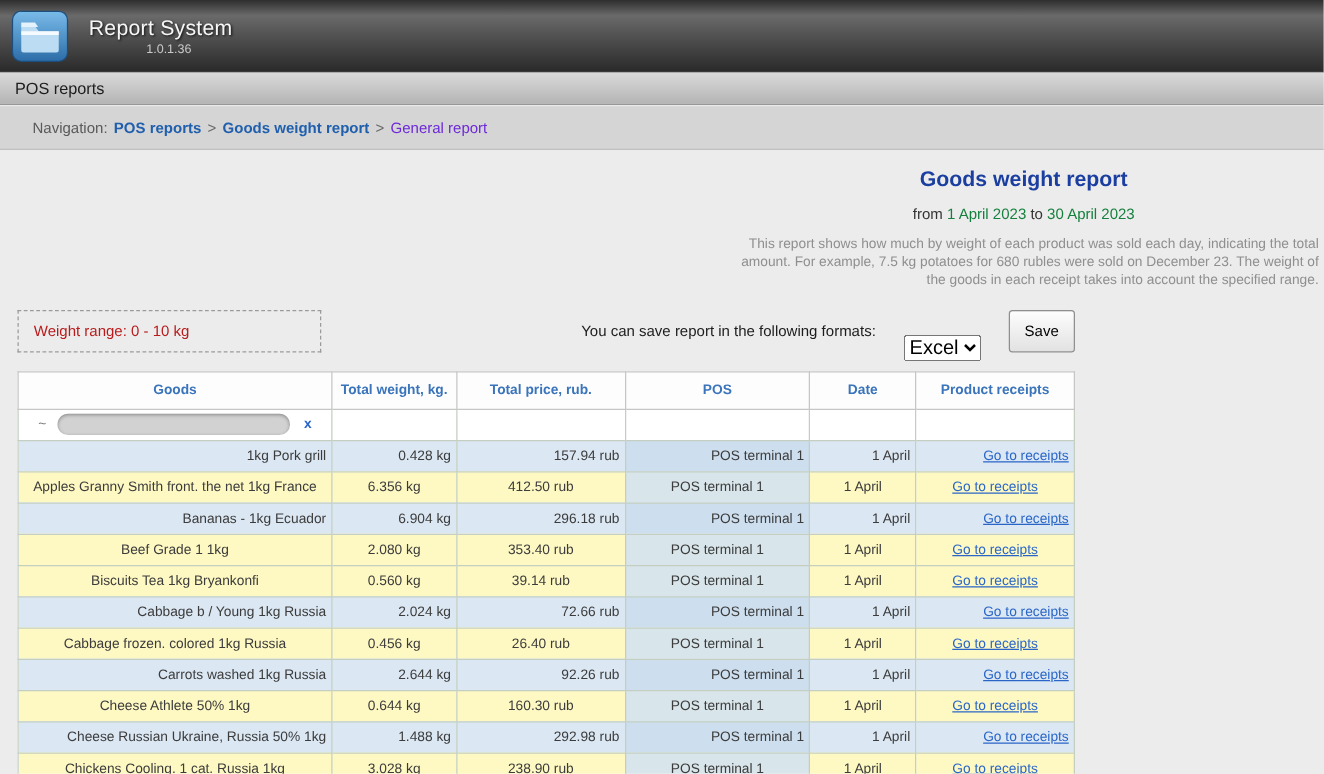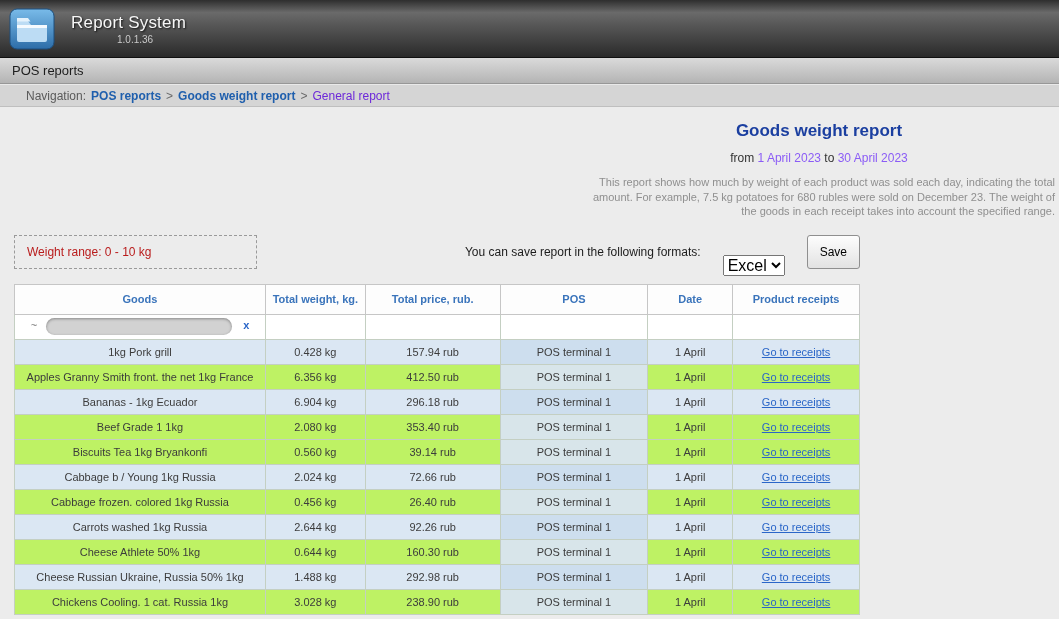--- a/index.html
+++ b/index.html
@@ -21,33 +21,33 @@
   
   .section-bar {
     height:26px; background:linear-gradient(#dadada,#b4b4b4);
     border-bottom:1px solid #979797;
     display:flex; align-items:center; padding-left:12px;
     font-size:13px; color:#1d1d1d;
   }
 
   
   .breadcrumb-bar {
-    height:23px; background:#d5d5d5; border-top:1px solid #e9e9e9; border-bottom:1px solid #bfbfbf;
+    height:36px; background:#d5d5d5; border-top:1px solid #e9e9e9; border-bottom:1px solid #bfbfbf;
     display:flex; align-items:center; gap:5px; padding-left:26px;
     font-size:12px; color:#5a5a5a;
   }
   .bc-link { color:#1f5fad; font-weight:bold; text-decoration:none; cursor:pointer; }
   .bc-sep { color:#6a6a6a; }
   .bc-current { color:#6d28d9; }
 
   
   .report-header { width:472px; margin:14px 4px 0 auto; }
   .report-title { font-size:17px; font-weight:bold; color:#1b3fa0; text-align:center; }
   .report-dates { font-size:12px; text-align:center; margin-top:10px; color:#333; }
-  .report-dates .date-val { color:#8b5cf6; }
+  .report-dates .date-val { color:#15803d; }
   .report-desc { font-size:11px; color:#8f8f8f; text-align:right; margin-top:10px; line-height:1.32; }
 
   
   .controls-row { display:flex; align-items:center; justify-content:space-between; width:846px; margin:10px 0 0 14px; }
   .weight-range { border:1px dashed #9a9a9a; padding:9px 12px; font-size:12px; color:#b91c1c; width:243px; }
   .save-controls { display:flex; align-items:center; gap:22px; font-size:12px; color:#1c1c1c; }
   .format-select { font-family:"Liberation Sans",sans-serif; font-size:16px; height:21px;margin-top:26px; }
   .save-btn {
     font-family:"Liberation Sans",sans-serif; font-size:12px; height:34px; padding:0 12px;
     background:linear-gradient(#fdfdfd,#e2e2e2); border:1px solid #8f8f8f; border-radius:3px; cursor:pointer;
@@ -64,23 +64,23 @@
   .filter-tilde { color:#777; font-size:11px; }
   .filter-input {
     width:186px; height:17px; border:none; border-radius:9px; background:#d2d2d2;
     box-shadow:inset 0 1px 3px rgba(0,0,0,.35); margin:0 8px 0 6px; outline:none;
     font-family:"Liberation Sans",sans-serif; font-size:11px; padding:0 8px; vertical-align:middle;
   }
   .filter-clear { color:#2a66c8; font-size:11px; font-weight:bold; text-decoration:none; cursor:pointer; }
 
   .report-table td { font-size:11px; color:#3c3c3c; border:1px solid #c4cfc2; height:25px; padding:0 4px; text-align:center; }
   .c-goods { text-align:left; padding-left:6px; }
-  .row-blue td { background:#dbe7f3; }
+  .row-blue td { background:#dbe7f3;text-align:right; }
   .row-blue td.c-pos { background:#cddeee; }
-  .row-green td { background:#bef264; }
+  .row-green td { background:#fef9c3; }
   .row-green td.c-pos { background:#d8e5ea; }
   .c-receipts a { color:#2a66c8; font-size:11px; text-decoration:underline; cursor:pointer; }
 </style>
 </head>
 <body>
 
 <div class="topbar">
   <span class="logo-wrap">
     <svg width="46" height="42" viewBox="0 0 46 42" aria-hidden="true">
       <defs>

